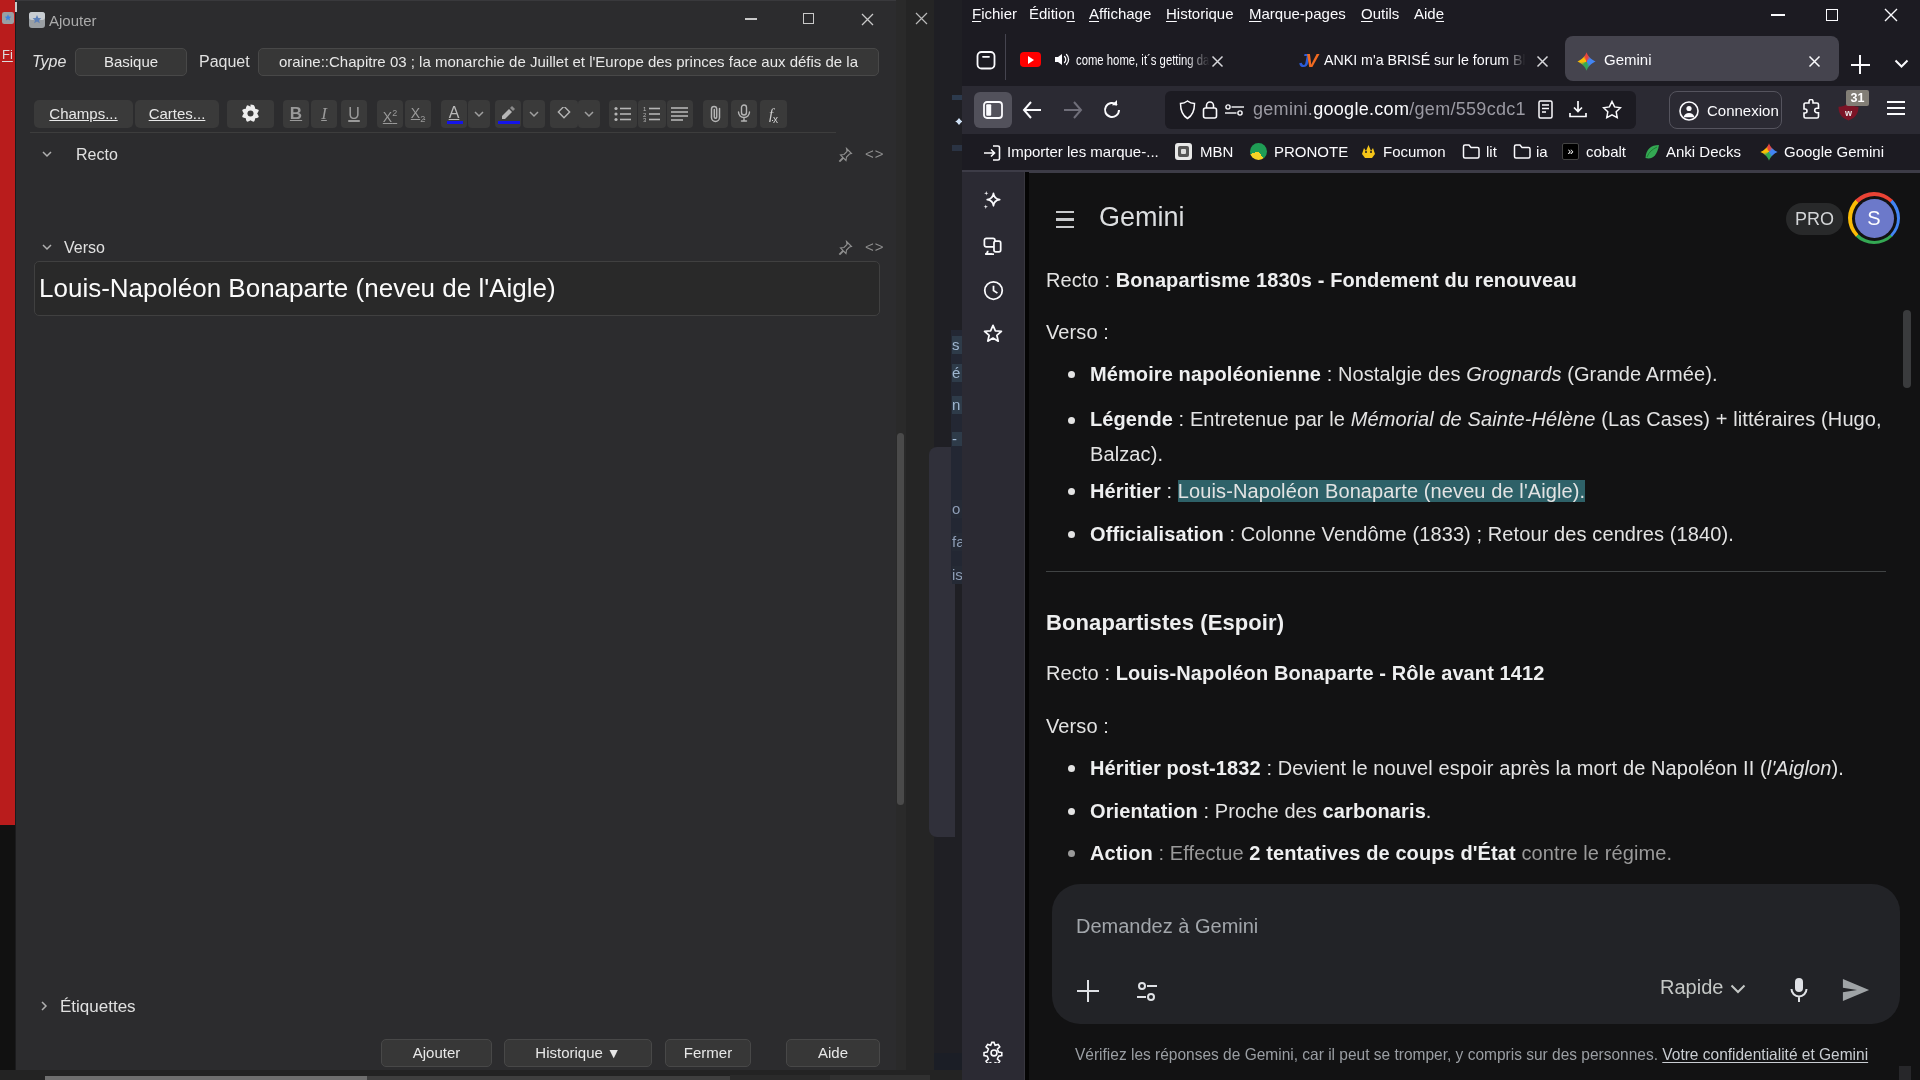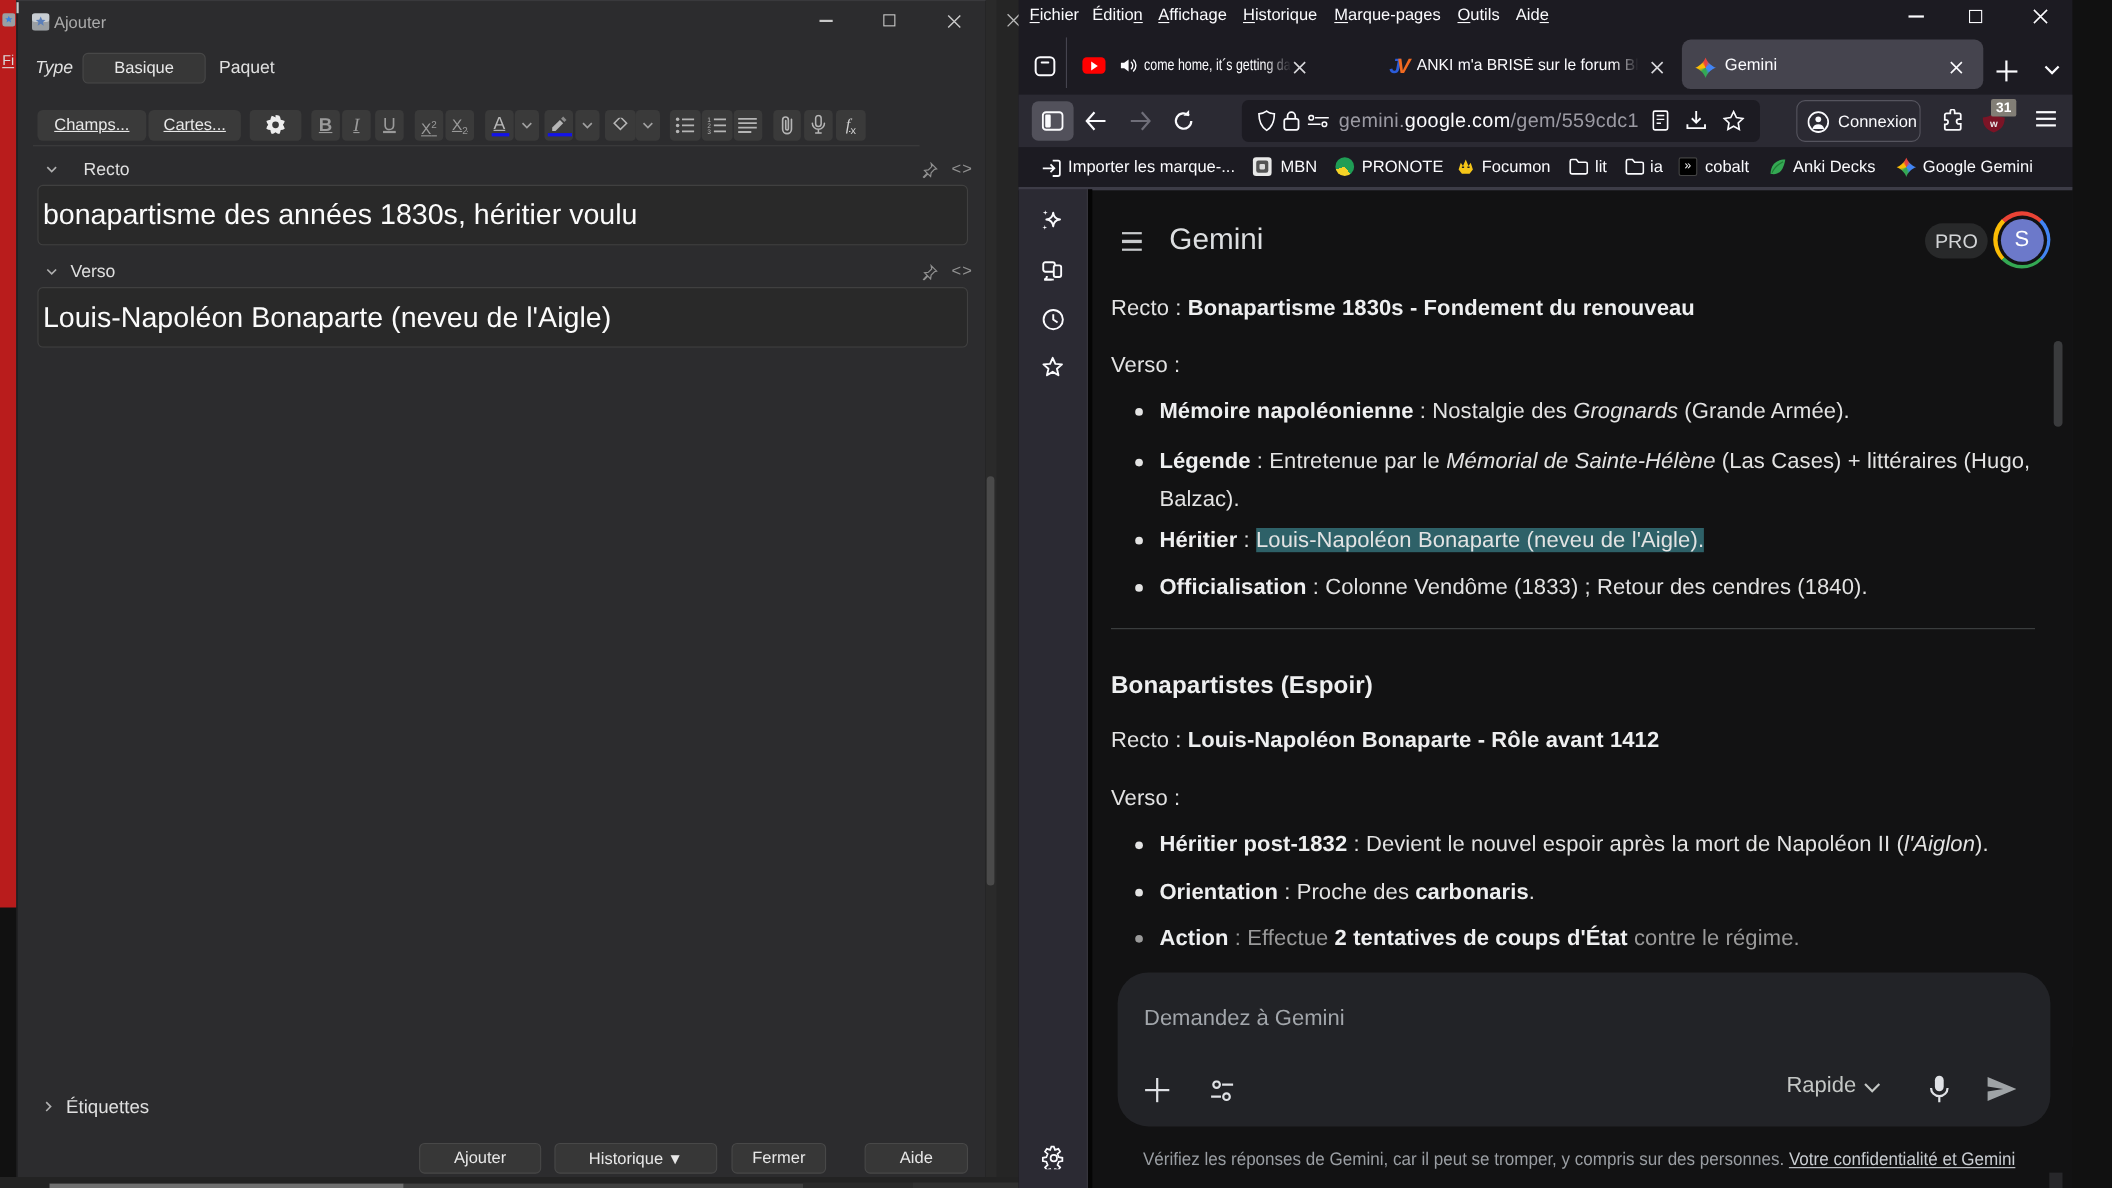--- a/index.html
+++ b/index.html
@@ -13,21 +13,21 @@
           color:#e8e8e8; font-size:15px; text-align:center; }
   .tbtn { position:absolute; top:99px; height:28px; background:#3a3a3a; border-radius:4px;
           color:#9a9a9a; text-align:center;text-decoration:underline; }
   .fieldbox { position:absolute; left:18px; width:846px; height:55px; background:#292929;
               border:1px solid #404040; border-radius:5px; color:#fbfbfb; font-size:26px; line-height:52px;
               padding-left:4px; white-space:nowrap; overflow:hidden; }
   .flabel { position:absolute; color:#e0e0e0; font-size:16px; }
   .fico { position:absolute; color:#8f8f8f; }
 
   
-  #fx { left:926px; top:0; width:958px; height:952px; background:#1c1b22; }
+  #fx { left:962px; top:0; width:958px; height:952px; background:#1c1b22; }
   #fxmenu { position:absolute; top:0; left:0; width:100%; height:28px; color:#fbfbfe; font-size:15px; }
   #fxmenu > span { position:absolute; top:5px; white-space:nowrap; }
   #fxtabs { position:absolute; top:28px; left:0; width:100%; height:58px; }
   #fxnav { position:absolute; top:86px; left:0; width:100%; height:48px; background:#2b2a33; }
   #fxbm { position:absolute; top:134px; left:0; width:100%; height:38px; background:#1c1b22; color:#fbfbfe; font-size:15px; }
   #fxcontent { position:absolute; top:172px; left:0; width:958px; height:908px; background:#121213; }
   #fxsidebar { position:absolute; top:172px; left:0; width:63px; height:908px; background:#2b2a33; border-right:1px solid #38373f; }
 
   .u { text-decoration:underline; text-underline-offset:2px; }
 
@@ -92,20 +92,21 @@
   <div class="abs" style="left:33px;top:11px;font-size:15px;color:#ababab;">Ajouter</div>
   <div class="abs" style="left:729px;top:17px;width:12px;height:2px;background:#c9c9c9;"></div>
   <div class="abs" style="left:787px;top:12px;width:11px;height:11px;border:1px solid #c9c9c9;"></div>
   <svg class="abs" style="left:845px;top:12px;" width="13" height="13" viewBox="0 0 13 13">
     <path d="M1 1 L12 12 M12 1 L1 12" stroke="#c9c9c9" stroke-width="1.3"></path>
   </svg>
 
   <div class="abs" style="left:16px;top:52px;font-size:16px;color:#e0e0e0;font-style:italic;">Type</div>
   <div class="abtn" style="left:59px;top:47px;width:112px;height:28px;line-height:26px;">Basique</div>
   <div class="abs" style="left:183px;top:52px;font-size:16px;color:#e0e0e0;">Paquet</div>
+  <div class="abtn" style="left:242px;top:47px;width:621px;height:28px;line-height:26px;overflow:hidden;white-space:nowrap;font-size:15px;">oraine::Chapitre 03 ; la monarchie de Juillet et l'Europe des princes face aux défis de la</div>
 
   <div class="tbtn" style="left:18px;width:99px;font-size:15px;color:#e8e8e8;line-height:27px;border-radius:5px;">Champs...</div>
   <div class="tbtn" style="left:119px;width:84px;font-size:15px;color:#e8e8e8;line-height:27px;border-radius:5px;">Cartes...</div>
   <div class="tbtn" style="left:211px;width:47px;">
     <svg width="19" height="19" viewBox="0 0 20 20" style="margin-top:4px;">
         <path d="M10.00 0.50 A9.5 9.5 0 0 1 13.64 1.22 A7.0 7.0 0 0 1 14.95 5.05 A9.5 9.5 0 0 1 18.78 6.36 A7.0 7.0 0 0 1 17.00 10.00 A9.5 9.5 0 0 1 18.78 13.64 A7.0 7.0 0 0 1 14.95 14.95 A9.5 9.5 0 0 1 13.64 18.78 A7.0 7.0 0 0 1 10.00 17.00 A9.5 9.5 0 0 1 6.36 18.78 A7.0 7.0 0 0 1 5.05 14.95 A9.5 9.5 0 0 1 1.22 13.64 A7.0 7.0 0 0 1 3.00 10.00 A9.5 9.5 0 0 1 1.22 6.36 A7.0 7.0 0 0 1 5.05 5.05 A9.5 9.5 0 0 1 6.36 1.22 A7.0 7.0 0 0 1 10.00 3.00 Z" fill="#ededed"></path>
         <circle cx="10" cy="10" r="3.2" fill="#3a3a3a"></circle>
       </svg>
   </div>
 
@@ -178,21 +179,20 @@
   <div class="abs" style="left:14px;top:131px;width:806px;height:1px;background:#3d3d3d;"></div>
 
   <svg class="abs" style="left:26px;top:150px;" width="10" height="7" viewBox="0 0 10 7">
       <path d="M1 1l4 4 4-4" stroke="#b0b0b0" stroke-width="1.5" fill="none"></path>
     </svg>
   <div class="flabel" style="left:48px;top:145px;margin-left:12px;">Recto</div>
   <svg class="fico" style="left:822px;top:146px;" width="15" height="15" viewBox="0 0 15 15">
       <path d="M8.5 1.5l5 5-2 .5-3 3-.5 3.5-2.5-2.5L2 14.5 1.5 14 5 10.5 2.5 8l3.5-.5 3-3z" fill="none" stroke="#8f8f8f" stroke-width="1.1"></path>
     </svg>
   <div class="fico" style="left:849px;top:144px;font-size:15px;letter-spacing:1px;">&lt;&gt;</div>
-  <div class="fieldbox" style="top:167px;">bonapartisme des années 1830s, héritier voulu</div>
 
   <svg class="abs" style="left:26px;top:243px;" width="10" height="7" viewBox="0 0 10 7">
       <path d="M1 1l4 4 4-4" stroke="#b0b0b0" stroke-width="1.5" fill="none"></path>
     </svg>
   <div class="flabel" style="left:48px;top:238px;">Verso</div>
   <svg class="fico" style="left:822px;top:239px;" width="15" height="15" viewBox="0 0 15 15">
       <path d="M8.5 1.5l5 5-2 .5-3 3-.5 3.5-2.5-2.5L2 14.5 1.5 14 5 10.5 2.5 8l3.5-.5 3-3z" fill="none" stroke="#8f8f8f" stroke-width="1.1"></path>
     </svg>
   <div class="fico" style="left:849px;top:237px;font-size:15px;letter-spacing:1px;">&lt;&gt;</div>
   <div class="fieldbox" style="top:260px;">Louis-Napoléon Bonaparte (neveu de l'Aigle)</div>

